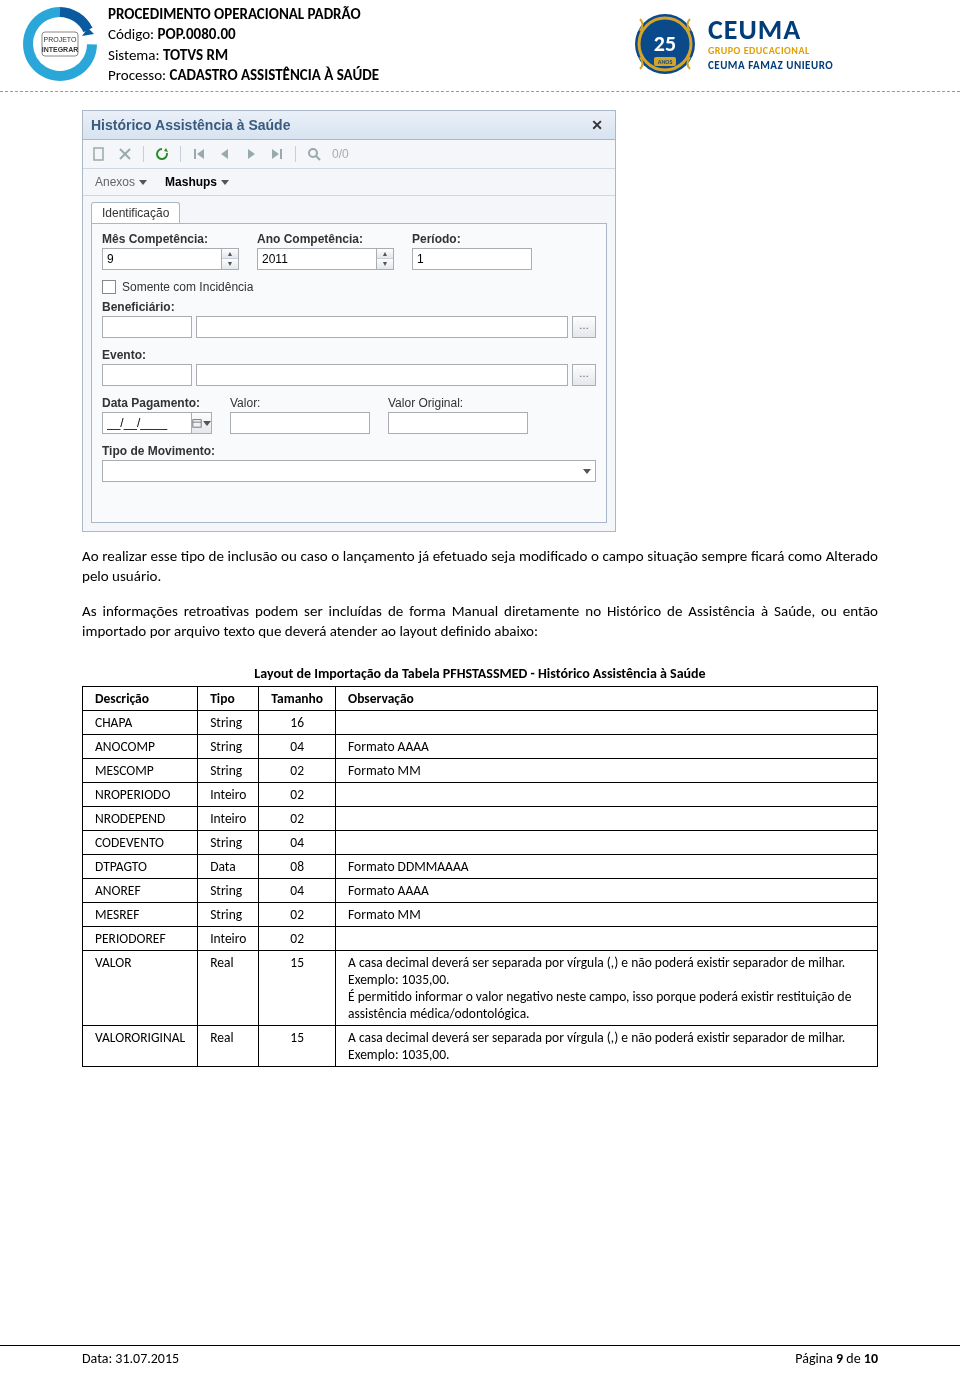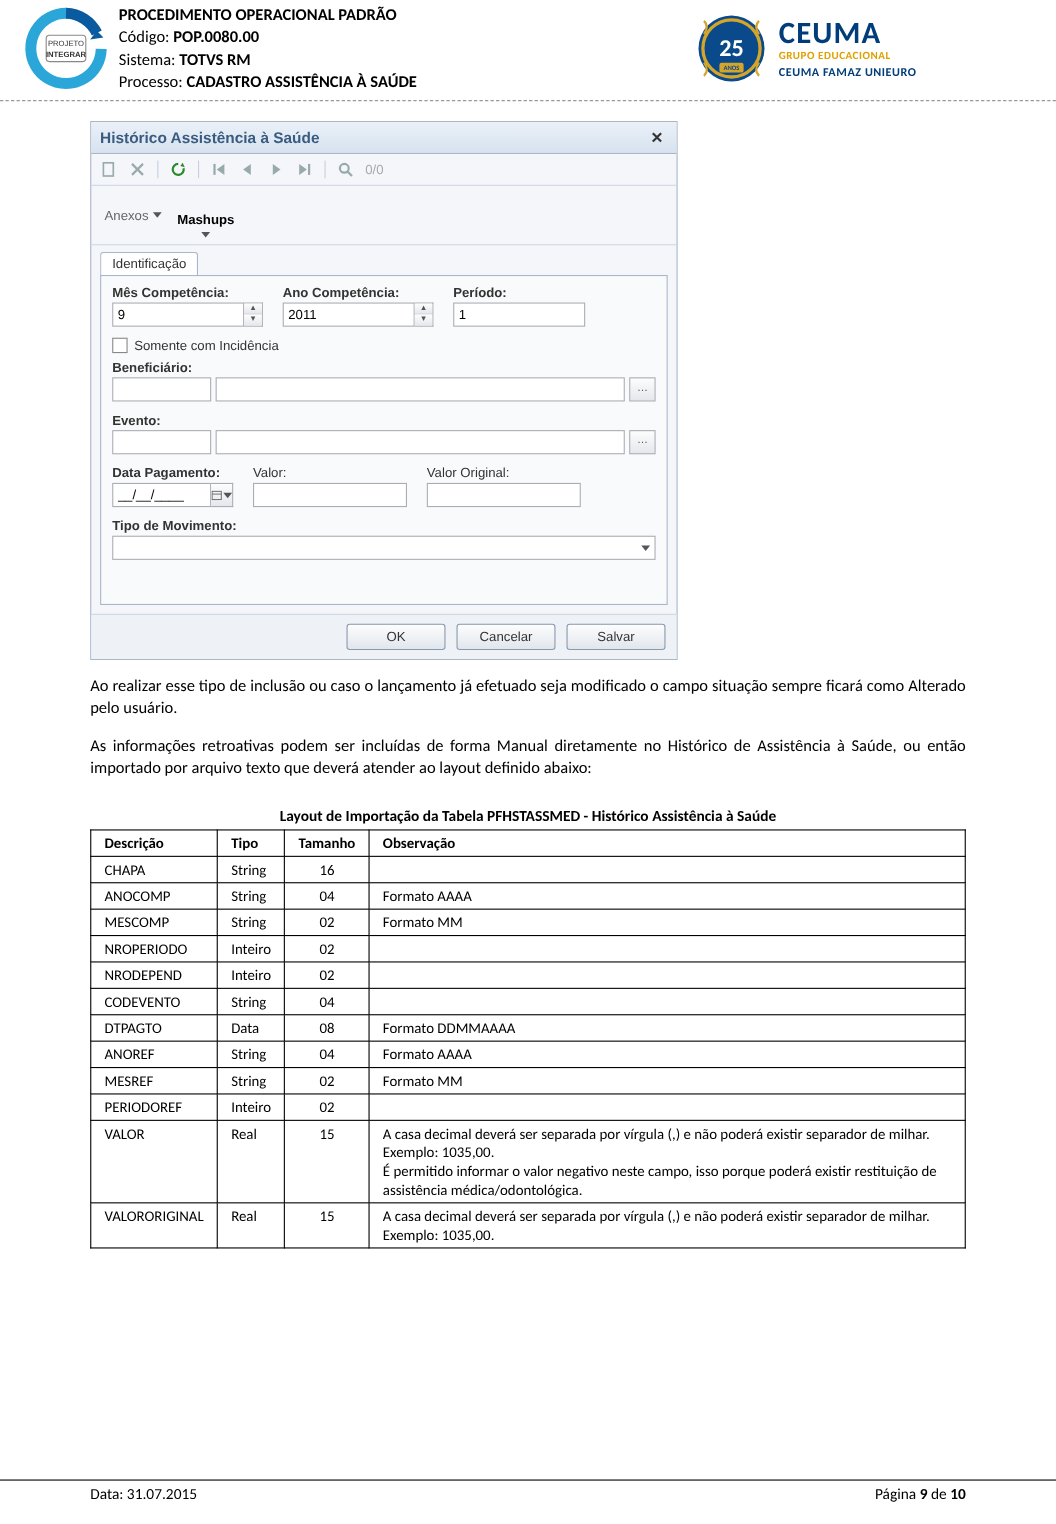--- a/index.html
+++ b/index.html
@@ -81,21 +81,21 @@
   .toolbar .sep { width:1px; height:16px; background:#c7cfdb; }
   .toolbar .counter { color:#aaa; }
   .toolbar2 {
     display: flex;
     align-items: center;
     gap: 14px;
     padding: 6px 8px;
     border-bottom: 1px solid #cfd7e3;
   }
   .toolbar2 .dd { display:flex; align-items:center; gap:4px; color:#666; }
-  .toolbar2 .dd.bold { color:#000; font-weight:bold;flex-direction:column; }
+  .toolbar2 .dd.bold { color:#000; font-weight:bold; }
   .caret-down {
     width:0; height:0; border-left:4px solid transparent; border-right:4px solid transparent; border-top:5px solid #555; display:inline-block;
   }
   .tab-strip { padding: 6px 8px 0 8px; }
   .tab {
     display:inline-block;
     border:1px solid #a9b7c9;
     border-bottom: none;
     background:#fff;
     padding:3px 10px;
@@ -375,25 +375,20 @@
           <input class="text-in" style="width: 140px;" type="text">
         </div>
       </div>
       <div class="fld">
         <label class="bold">Tipo de Movimento:</label>
         <div class="select-full">
           <span class="caret-down"></span>
         </div>
       </div>
     </div>
-    <div class="btn-row">
-      <div class="btn">OK</div>
-      <div class="btn">Cancelar</div>
-      <div class="btn">Salvar</div>
-    </div>
   </div>
 </div>
 
 <div class="body-text">
   <p>Ao realizar esse tipo de inclusão ou caso o lançamento já efetuado seja modificado o campo situação sempre ficará como Alterado pelo usuário.</p>
   <p>As informações retroativas podem ser incluídas de forma Manual diretamente no Histórico de Assistência à Saúde, ou então importado por arquivo texto que deverá atender ao layout definido abaixo:</p>
 </div>
 
 <div class="layout-table-wrap">
   <div class="layout-caption">Layout de Importação da Tabela PFHSTASSMED - Histórico Assistência à Saúde</div>

